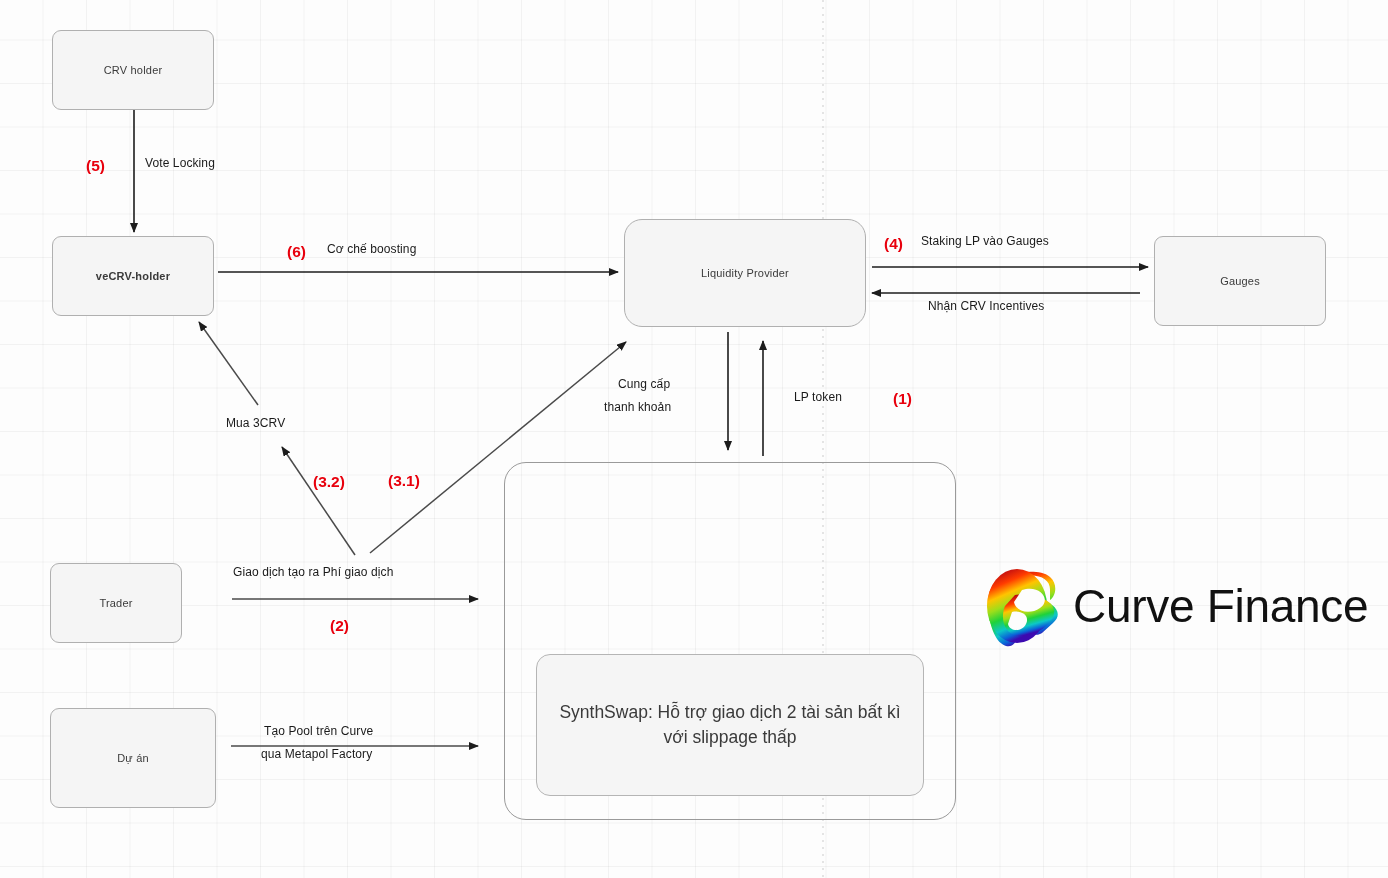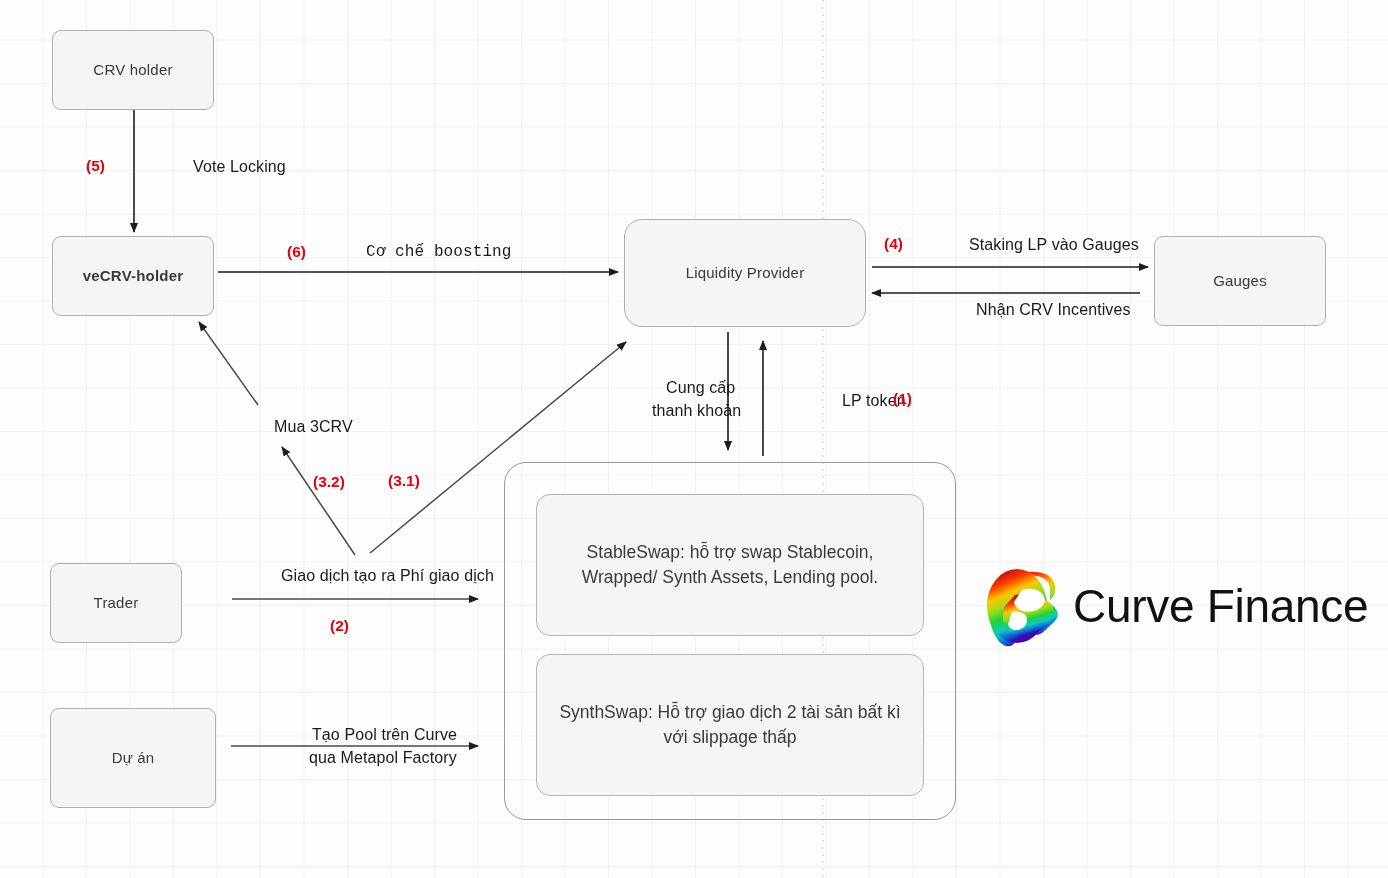--- a/index.html
+++ b/index.html
@@ -30,21 +30,21 @@
   .node {
     position: absolute;
     box-sizing: border-box;
     background: #f5f5f5;
     border: 1.4px solid #b0b0b0;
     border-radius: 9px;
     display: flex;
     align-items: center;
     justify-content: center;
     color: #3a3a3a;
-    font-size: 15px;
+    font-size: 11px;
     letter-spacing: 0.2px;
     text-align: center;
     line-height: 1.3;
   }
   .pool-outer {
     position: absolute;
     box-sizing: border-box;
     background: transparent;
     border: 1.4px solid #9a9a9a;
     border-radius: 22px;
@@ -60,25 +60,24 @@
     justify-content: center;
     color: #3a3a3a;
     font-size: 17.5px;
     text-align: center;
     line-height: 1.45;
     padding: 0 14px;
   }
   .lbl {
     position: absolute;
     color: #1a1a1a;
-    font-size: 16px;
+    font-size: 12px;
     line-height: 1.32;
     white-space: pre;
     letter-spacing: 0.1px;
-    margin-left: 48px;
   }
   .lbl.c { text-align: right; }
   .step {
     position: absolute;
     color: #e8000d;
     font-size: 15.5px;
     font-weight: bold;
     white-space: nowrap;
   }
   #brand {
@@ -188,31 +187,28 @@
   <div class="node" style="left:50px; top:563px; width:132px; height:80px;">
     <span>Trader</span>
   </div>
 
   <div class="node" style="left:50px; top:708px; width:166px; height:100px;">
     <span>Dự án</span>
   </div>
 
   <div class="pool-outer" style="left:504px; top:462px; width:452px; height:358px;"></div>
 
-  <div class="pool-inner" style="left:536px; top:494px; width:388px; height:142px;">
-    <span>StableSwap: hỗ trợ swap Stablecoin, Wrapped/ Synth Assets, Lending pool.</span>
-  </div>
 
   <div class="pool-inner" style="left:536px; top:654px; width:388px; height:142px;">
     <span>SynthSwap: Hỗ trợ giao dịch 2 tài sản bất kì với slippage thấp</span>
   </div>
 
   <div class="lbl" style="left:145px; top:156px;">Vote Locking</div>
 
-  <div class="lbl" style="left:318px; top:242px;font-family:Liberation Mono, monospace;">Cơ chế boosting</div>
+  <div class="lbl" style="left:327px; top:242px;">Cơ chế boosting</div>
 
   <div class="lbl" style="left:921px; top:234px;">Staking LP vào Gauges</div>
 
   <div class="lbl" style="left:928px; top:299px;">Nhận CRV Incentives</div>
 
   <div class="lbl c" style="left:618px; top:377px;">Cung cấp</div>
   <div class="lbl c" style="left:604px; top:400px;">thanh khoản</div>
 
   <div class="lbl" style="left:794px; top:390px;">LP token</div>
 

